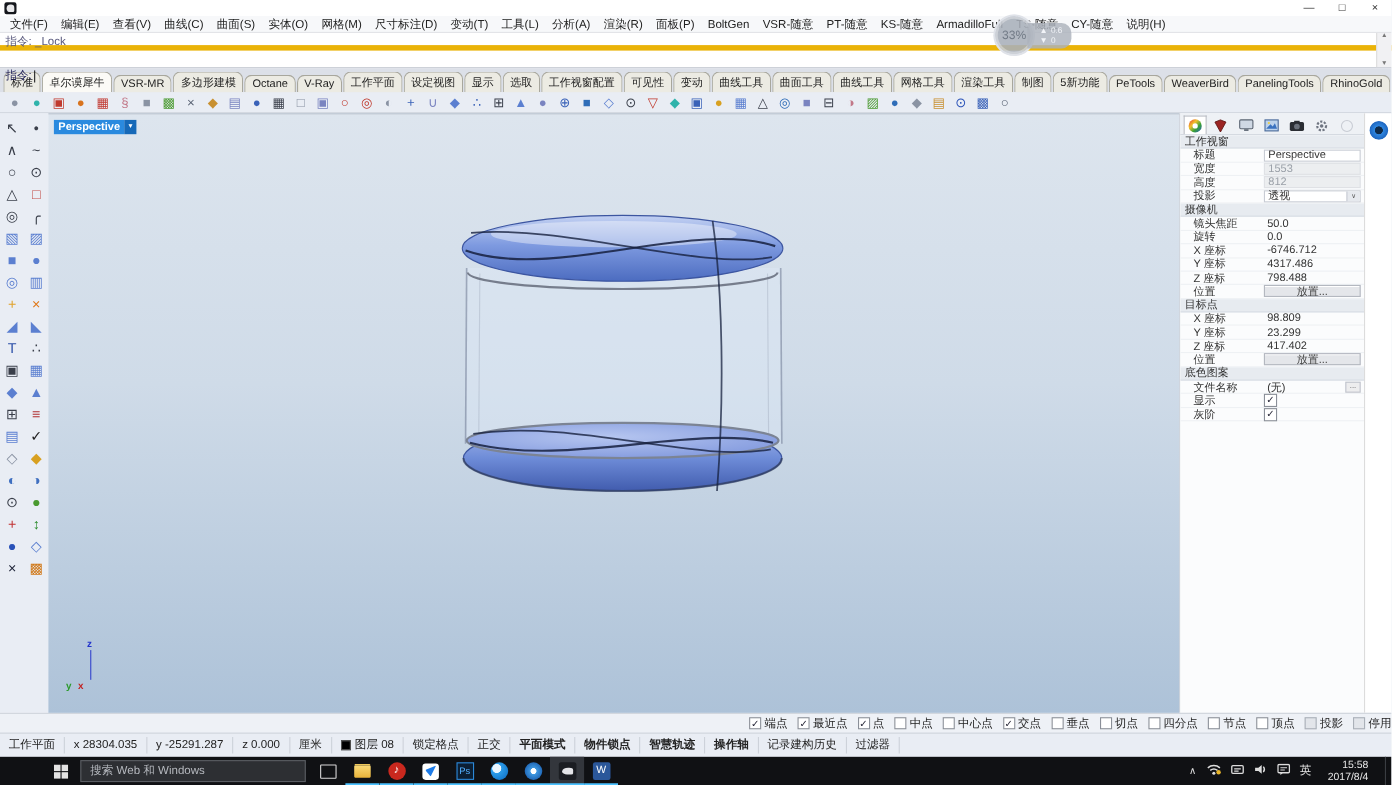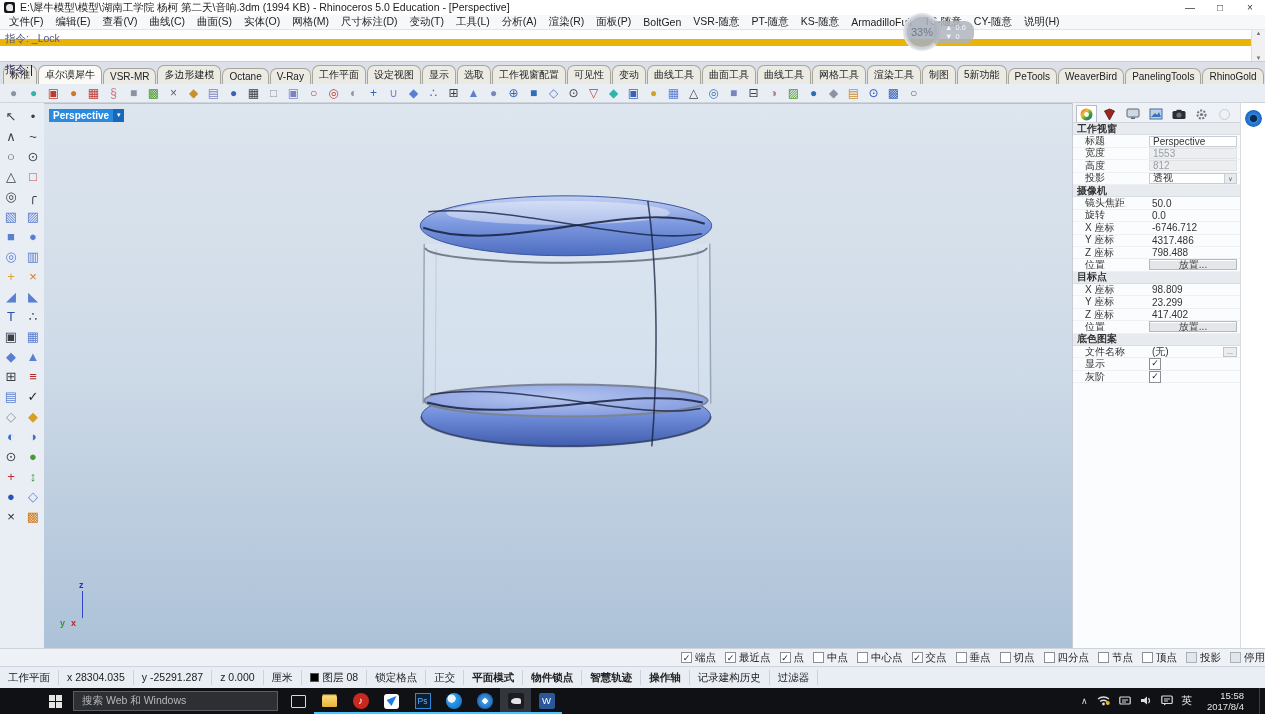--- a/index.html
+++ b/index.html
@@ -13,21 +13,21 @@
   .appicon::after { content:""; position:absolute; inset:2px; background:#e8e8ea; border-radius:55% 45% 20% 50%; }
   .wincontrols { margin-left:auto; display:flex; height:15px; }
   .wc { width:30px; text-align:center; font-size:10px; line-height:15px; color:#333; }
 
   
   .menubar { height:15px; background:#f7f8fa; border-bottom:1px solid #e3e4e8; display:flex; align-items:center; padding-left:3px; font-size:10.5px; color:#222; flex:0 0 auto; }
   .menu-item { padding:0 6px; white-space:nowrap; }
 
   
   .cmdarea { height:32px; background:#fff; border-bottom:1px solid #c8ccd4; position:relative; flex:0 0 auto; }
-  .cmdhistory { height:16px; line-height:16px; padding-left:5px; font-size:10.5px; color:#5a5a7e; border-bottom:7px solid #eab308; }
+  .cmdhistory { height:16px; line-height:16px; padding-left:5px; font-size:10.5px; color:#5a5a7e; border-bottom:5px solid #eab308; }
   .cmdprompt { height:15px; line-height:15px; padding-left:5px; font-size:10.5px; color:#1c1c55;margin-top:16px; }
   .caret { display:inline-block; width:1px; height:11px; background:#222; vertical-align:middle; margin-left:2px; }
   .cmdscroll { position:absolute; right:0; top:0; width:14px; height:31px; background:#f1f1f3; border-left:1px solid #ddd; display:flex; flex-direction:column; justify-content:space-between; text-align:center; font-size:6px; color:#777; }
 
   
   .tabbar { height:22px; background:#dce0e8; display:flex; align-items:flex-end; padding:0 0 0 3px; gap:1px; overflow:hidden; flex:0 0 auto; }
   .tab { font-size:10px; color:#222; background:#ecebe3; border:1px solid #a8a79d; border-bottom:none; border-radius:7px 7px 0 0; padding:2px 6px; white-space:nowrap; }
   .tab.active { background:#fbfaf6; }
 
   
@@ -52,21 +52,21 @@
 
   
   .rightpanel { width:168px; flex:0 0 auto; background:#f4f6f8; border-left:1px solid #c8ccd4; display:flex; flex-direction:column; }
   .ptabs { height:20px; background:#eef1f5; border-bottom:1px solid #cfd4dc; display:flex; align-items:flex-end; gap:2px; padding:2px 3px 0; flex:0 0 auto; }
   .ptab { width:21px; height:17px; display:flex; align-items:center; justify-content:center; border:1px solid transparent; border-bottom:none; }
   .ptab.active { background:#fff; border-color:#b8bcc4; }
   .prows { flex:1 1 auto; background:#fbfcfd; overflow:hidden; }
   .prow { display:flex; align-items:center; height:12.4px; font-size:10px; color:#333; border-bottom:1px solid #eef1f4; }
   .prow.header { background:#e7ebf0; padding-left:4px; border-bottom:1px solid #d8dde4; }
   .plabel { width:76px; padding-left:12px; white-space:nowrap; overflow:hidden; }
-  .prow.header .plabel { padding-left:0; width:auto;font-weight:bold; }
+  .prow.header .plabel { padding-left:0; width:auto; }
   .pval { flex:1; height:11px; display:flex; align-items:center; margin-right:3px; position:relative; }
   .pvtext { padding-left:3px; white-space:nowrap; }
   .prow.input .pval { background:#fff; border:1px solid #c8ccd4; }
   .prow.disabled .pval { background:#ecee f0; background:#eceef0; border:1px solid #dfe1e5; }
   .prow.disabled .pvtext { color:#9aa0a8; }
   .prow.select .pval { background:#fff; border:1px solid #c8ccd4; }
   .prow.select .pchrome { margin-left:auto; width:12px; height:100%; background:#e6e9ee; border-left:1px solid #c8ccd4; font-size:6px; line-height:10px; text-align:center; color:#555; }
   .prow.select .pchrome::after { content:"∨"; }
   .prow.button .pval { background:#e4e6ea; border:1px solid #b4b8c0; justify-content:center; box-shadow:inset 0 1px 0 #fff; }
   .prow.button .pvtext { padding:0; color:#444; }
@@ -125,21 +125,20 @@
   .obpanel { margin-left:-7px; background:rgba(172,178,188,.82); border-radius:0 9px 9px 0; padding:3px 8px 3px 11px; display:flex; flex-direction:column; gap:1px; font-size:7.5px; color:#f2f4f8; line-height:8px; }
   .obrow { display:flex; gap:3px; align-items:center; }
 </style>
 </head>
 <body>
 
 <div class="app">
 
   <div class="titlebar">
     <span class="appicon"></span>
-    <span class="title">E:\犀牛模型\模型\湖南工学院 杨柯 第二天\音响.3dm (1994 KB) - Rhinoceros 5.0 Education - [Perspective]</span>
     <span class="wincontrols">
       <span class="wc">—</span>
       <span class="wc">□</span>
       <span class="wc">×</span>
     </span>
   </div>
 
   <div class="menubar">
 
   <span class="menu-item">文件(F)</span>

